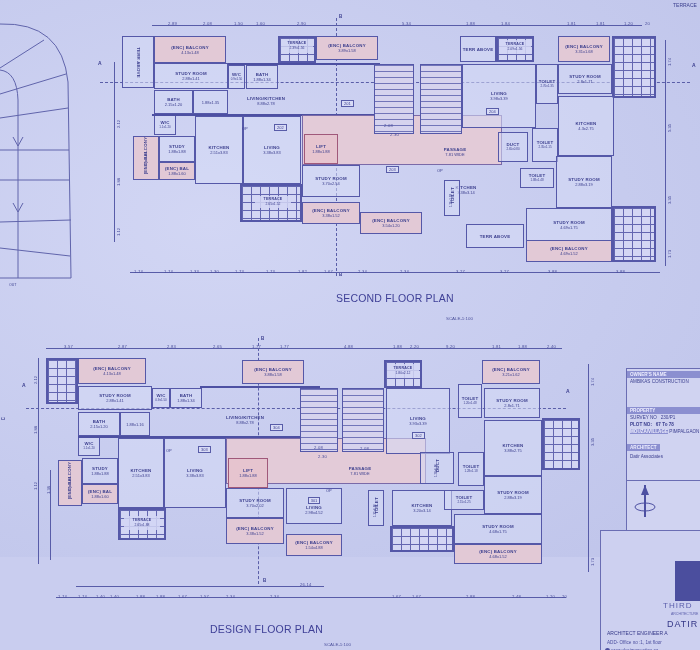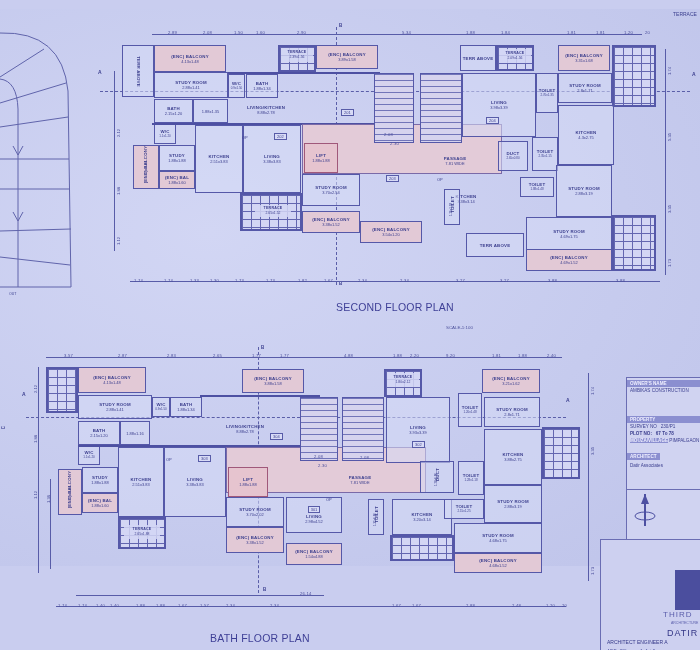--- a/index.html
+++ b/index.html
@@ -2,21 +2,21 @@
 <html><head>
 <meta charset="utf-8">
 <style>
   html, body { margin:0; padding:0; }
   body {
     width:700px; height:650px; overflow:hidden; position:relative;
     background:#c9cdef;
     font-family:"Liberation Sans", sans-serif;
     color:#3b3f8f;
   }
-  .sheet { position:absolute; left:0; top:9px; width:700px; height:557px;
+  .sheet { position:absolute; left:0; top:0; width:700px; height:557px;
     background: radial-gradient(ellipse at 30% 40%, #d2d6f4 0%, #c6cbee 60%, #bfc4ea 100%); }
   .plan { position:absolute; }
   .room {
     position:absolute; border:1.6px solid #5558a8; box-sizing:border-box;
     background:rgba(214,218,245,0.55);
     display:flex; flex-direction:column; align-items:center; justify-content:center;
     text-align:center; overflow:hidden;
   }
   .room.pink { background:#e2c9d6; }
   .room.red { background:#e6c4cf; border-color:#a0587a; }
@@ -523,21 +523,21 @@
     <div class="dimtext" style="left:200px;top:594px;">1.57</div>
     <div class="dimtext" style="left:226px;top:594px;">2.34</div>
     <div class="dimtext" style="left:270px;top:594px;">2.34</div>
     <div class="dimtext" style="left:392px;top:594px;">1.67</div>
     <div class="dimtext" style="left:412px;top:594px;">1.67</div>
     <div class="dimtext" style="left:466px;top:594px;">2.88</div>
     <div class="dimtext" style="left:512px;top:594px;">2.48</div>
     <div class="dimtext" style="left:546px;top:594px;">1.20</div>
     <div class="dimtext" style="left:562px;top:594px;">20</div>
 
-    <div class="title" style="left:210px;top:623px;">BATH FLOOR PLAN</div>
+    <div class="title" style="left:210px;top:623px;">DESIGN FLOOR PLAN</div>
     <div class="scale" style="left:324px;top:642px;">SCALE-1:100</div>
   </div>
 
   <div class="tb" style="left:626px;top:368px;width:80px;height:290px;">
     <div class="tb-row tb-hl" style="margin-top:2px;">OWNER'S NAME</div>
     <div class="tb-row">AMBIKAS CONSTRUCTION</div>
     <div style="height:22px;"></div>
     <div class="tb-row tb-hl">PROPERTY</div>
     <div class="tb-row"><span>SURVEY NO</span>&nbsp;&nbsp;&nbsp;<span>230/P1</span></div>
     <div class="tb-row"><span style="font-weight:bold;">PLOT NO:</span>&nbsp;&nbsp;&nbsp;<span style="font-weight:bold;">67 To 78</span></div>

